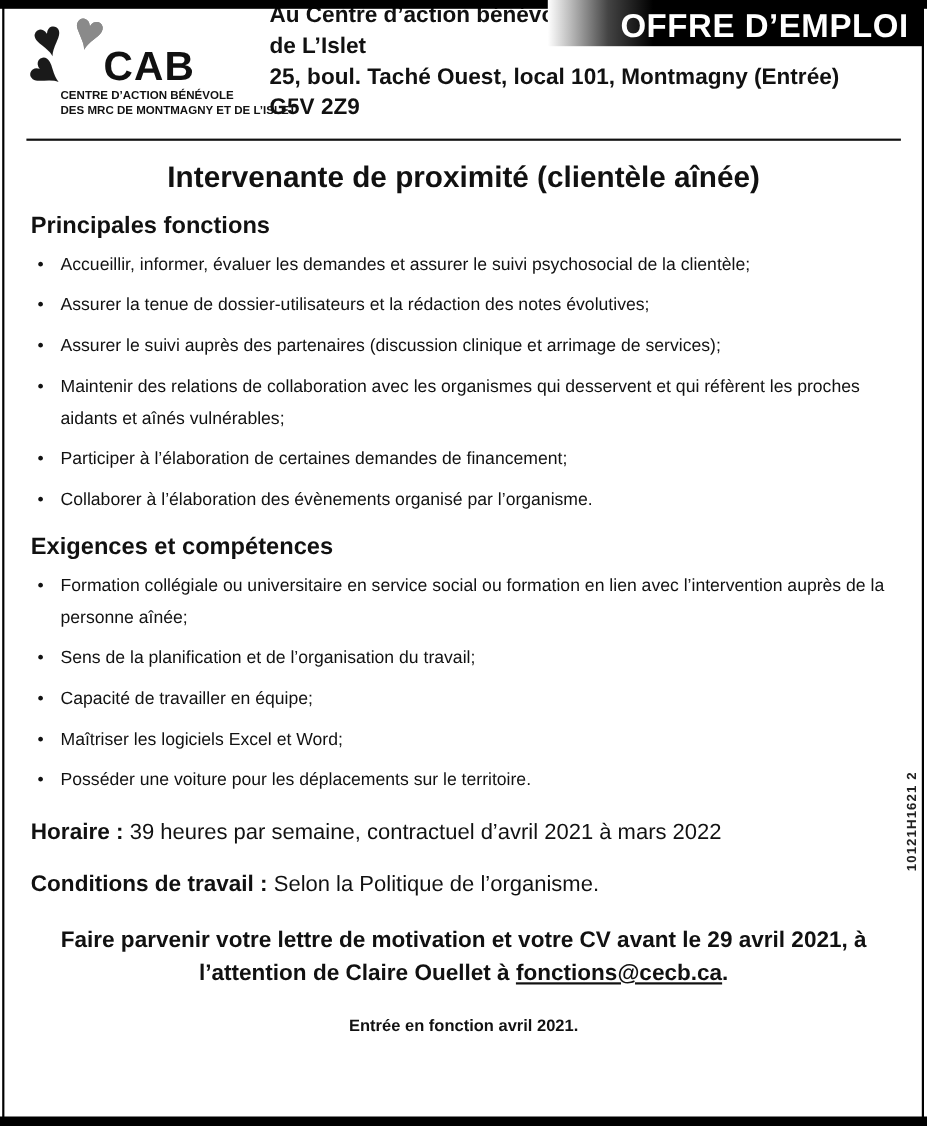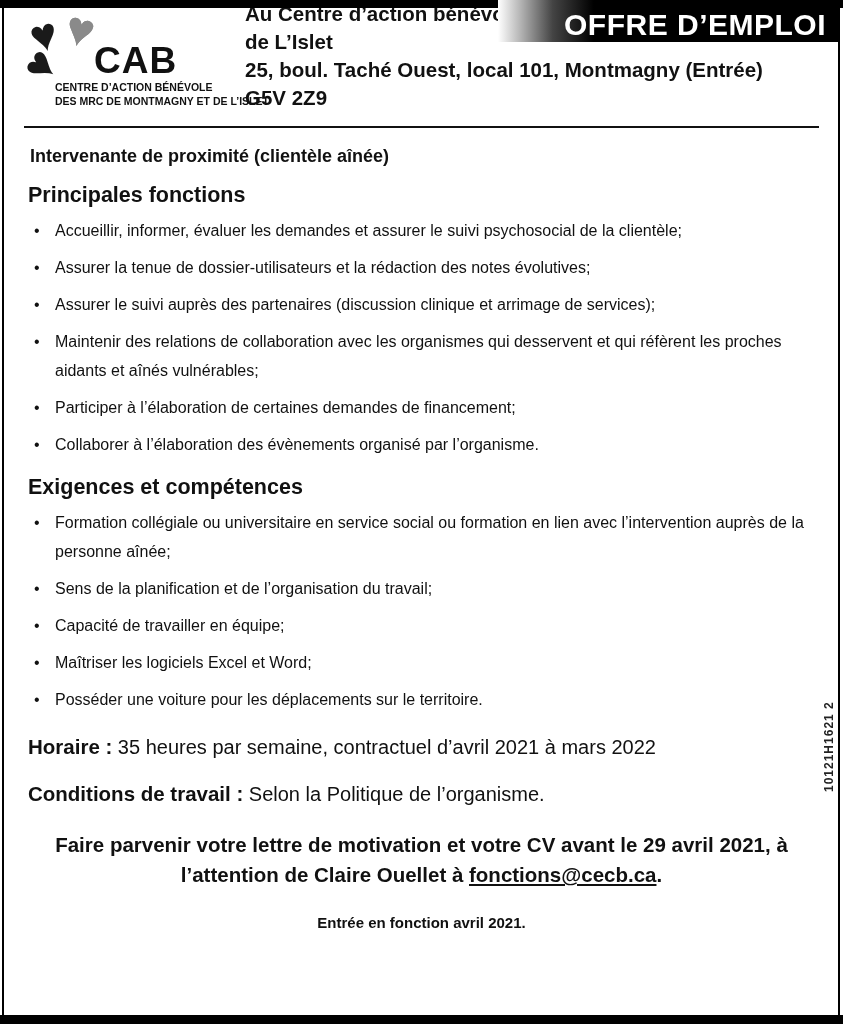--- a/index.html
+++ b/index.html
@@ -32,21 +32,21 @@
   .heart-c { font-size:46px; color:#1a1a1a; left:0px;  top:28px; transform:rotate(-55deg); }
   .logo-acronym { position:absolute; left:68px; top:26px; font-size:37px; font-weight:bold; letter-spacing:1px; }
   .logo-org { position:absolute; left:29px; top:66px; font-size:10.5px; font-weight:bold; line-height:14px; white-space:nowrap; }
 
   
   .address { margin:0 30px 0 245px; font-weight:bold; font-size:20.5px; line-height:28px; }
   .address div { white-space:pre-wrap; }
 
   .rule { border:none; border-top:2px solid #111; margin:14px 24px 0 24px; }
 
-  h1.job-title { font-size:18px; margin:18px 30px 6px 30px; }
+  h1.job-title { text-align:center; font-size:27px; margin:18px 30px 6px 30px; }
 
   .body-text { padding:0 28px; }
   h2.section-heading { font-size:21.5px; margin:16px 0 4px 0; }
   ul.bullet-list { list-style:none; margin:0; padding:0; font-size:16px; line-height:29px; }
   ul.bullet-list li { position:relative; padding-left:27px; margin:8px 0; }
   ul.bullet-list li::before { content:"\2022"; position:absolute; left:6px; top:0; }
 
   p.kv-line { font-size:20px; margin:19px 0 0 0; line-height:28px; }
   p.kv-line strong { font-size:20.5px; }
 
@@ -110,21 +110,21 @@
     <h2 class="section-heading">Exigences et compétences</h2>
     <ul class="bullet-list">
 
     <li>Formation collégiale ou universitaire en service social ou formation en lien avec l’intervention auprès de la personne aînée;</li>
         <li>Sens de la planification et de l’organisation du travail;</li>
         <li>Capacité de travailler en équipe;</li>
         <li>Maîtriser les logiciels Excel et Word;</li>
         <li>Posséder une voiture pour les déplacements sur le territoire.</li>
       </ul>
 
-    <p class="kv-line"><strong>Horaire :</strong><span> 35 heures par semaine, contractuel d’avril 2021 à mars 2022</span></p>
+    <p class="kv-line"><strong>Horaire :</strong><span> 39 heures par semaine, contractuel d’avril 2021 à mars 2022</span></p>
 
     <p class="kv-line"><strong>Conditions de travail :</strong><span> Selon la Politique de l’organisme.</span></p>
 
     <p class="apply"><span>Faire parvenir votre lettre de motivation et votre CV avant le 29 avril 2021, à l’attention de Claire Ouellet à </span><span class="apply-email">fonctions@cecb.ca</span><span>.</span></p>
 
     <p class="start-date">Entrée en fonction avril 2021.</p>
 
   </div>
 
   <div class="print-code">10121H1621 2</div>

